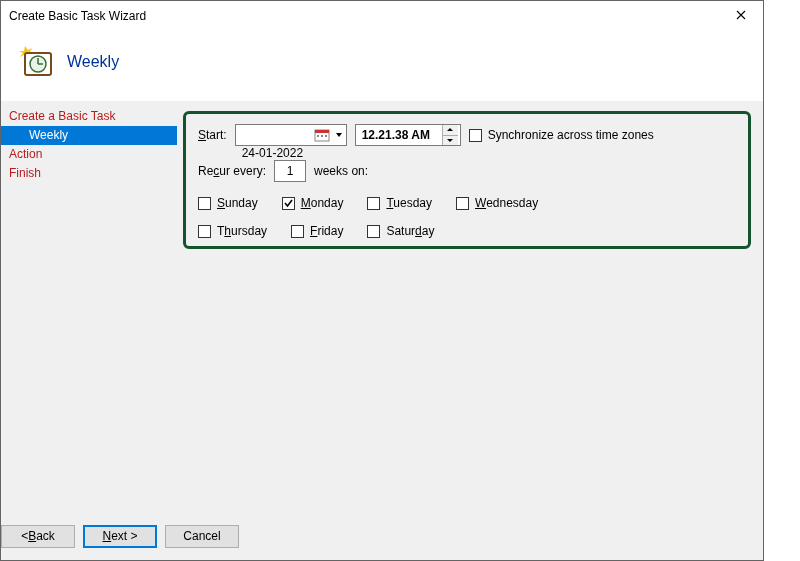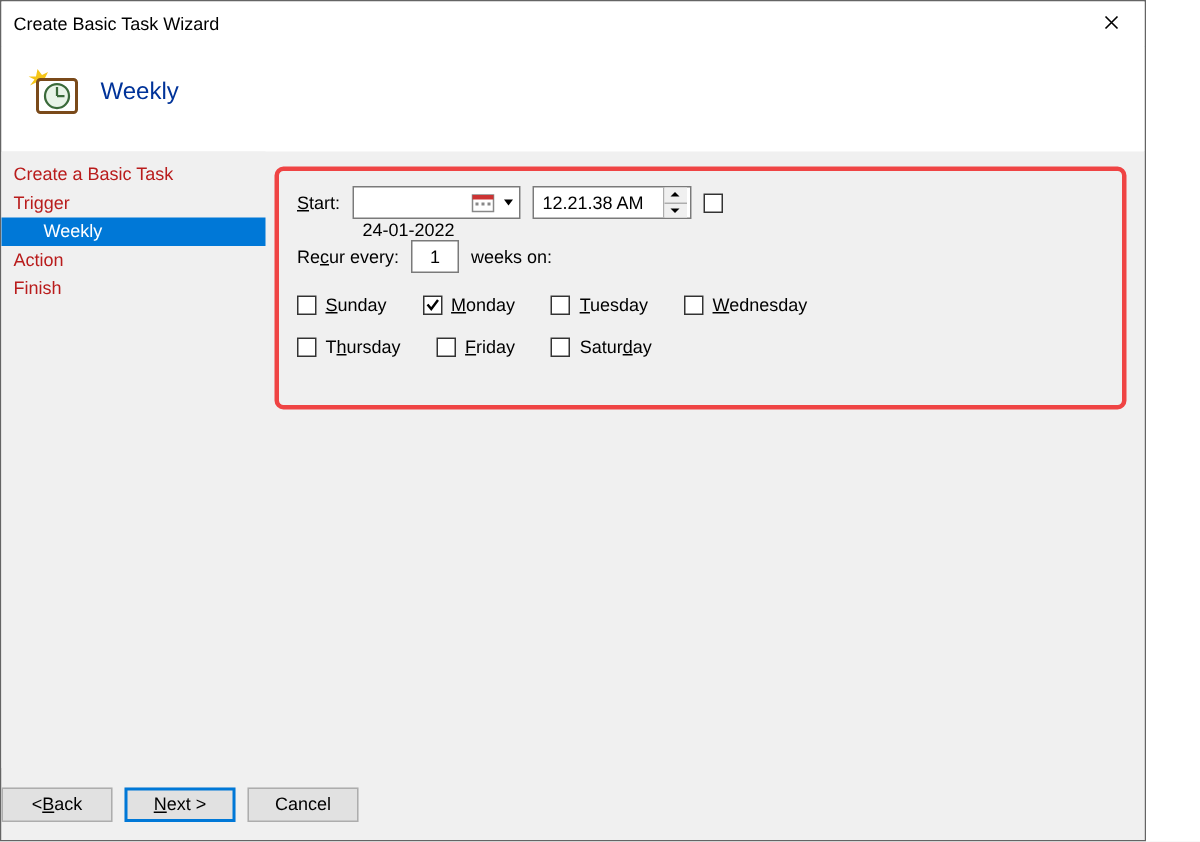--- a/index.html
+++ b/index.html
@@ -78,23 +78,23 @@
   .sidebar-item.selected {
     background: #0078d7;
     color: #fff;
   }
   .content {
     flex: 1;
     position: relative;
     padding: 10px 12px 0 6px;
   }
   .redbox {
-    border: 3px solid #ef4444;
+    border: 3px solid #14532d;
     border-radius: 6px;
-    padding: 10px 12px 32px 12px;
+    padding: 10px 12px 8px 12px;
     width: 568px;
   }
   .row {
     display: flex;
     align-items: center;
     gap: 8px;
     margin-bottom: 14px;
     flex-wrap: wrap;
   }
   .row:last-child { margin-bottom: 0; }
@@ -111,21 +111,21 @@
   .date-field { width: 112px; gap:4px; }
   .date-field .val { flex:1;margin-top:36px; }
   .date-cal {
     width:16px; height:16px;
     display:flex; align-items:center; justify-content:center;
   }
   .date-drop {
     width:10px; display:flex; align-items:center; justify-content:center;
   }
   .time-field { width: 106px; }
-  .time-field .val { flex:1; }
+  .time-field .val { flex:1;font-weight:bold; }
   .spinner {
     display:flex; flex-direction:column;
     border-left:1px solid #adadad;
     width:16px; height:20px;
   }
   .spin-btn {
     flex:1; display:flex; align-items:center; justify-content:center;
     background:#f0f0f0; cursor:pointer;
   }
   .spin-btn:first-child { border-bottom:1px solid #adadad; }
@@ -200,21 +200,20 @@
         <line x1="19" y1="19" x2="24" y2="19" stroke="#3a6a3a" stroke-width="1.5"></line>
       </svg>
     </div>
     <div class="header-title">Weekly</div>
   </div>
 
   <div class="body">
 
     <div class="sidebar" id="sidebar">
         <div class="sidebar-item">Create a Basic Task</div>
-        <div class="sidebar-item">Trigger</div>
         <div class="sidebar-item indent selected">Weekly</div>
         <div class="sidebar-item">Action</div>
         <div class="sidebar-item">Finish</div>
       </div>
 
     <div class="content">
       <div class="redbox">
 
         <div class="row">
           <span class="lbl"><span class="u">S</span>tart:</span>
@@ -250,20 +249,21 @@
                     <path d="M1 1 L4 4 L7 1 Z" fill="#000"></path>
                   </svg>
               </div>
             </div>
           </div>
 
           <label class="chk">
             <span class="chk-box">
               
             </span>
+            <span>Synchronize across time zones</span>
           </label>
         </div>
 
         <div class="row">
           <span class="lbl">Re<span class="u">c</span>ur every:</span>
           <div class="num-field">
             <span>1</span>
           </div>
           <span class="lbl">weeks on:</span>
         </div>

